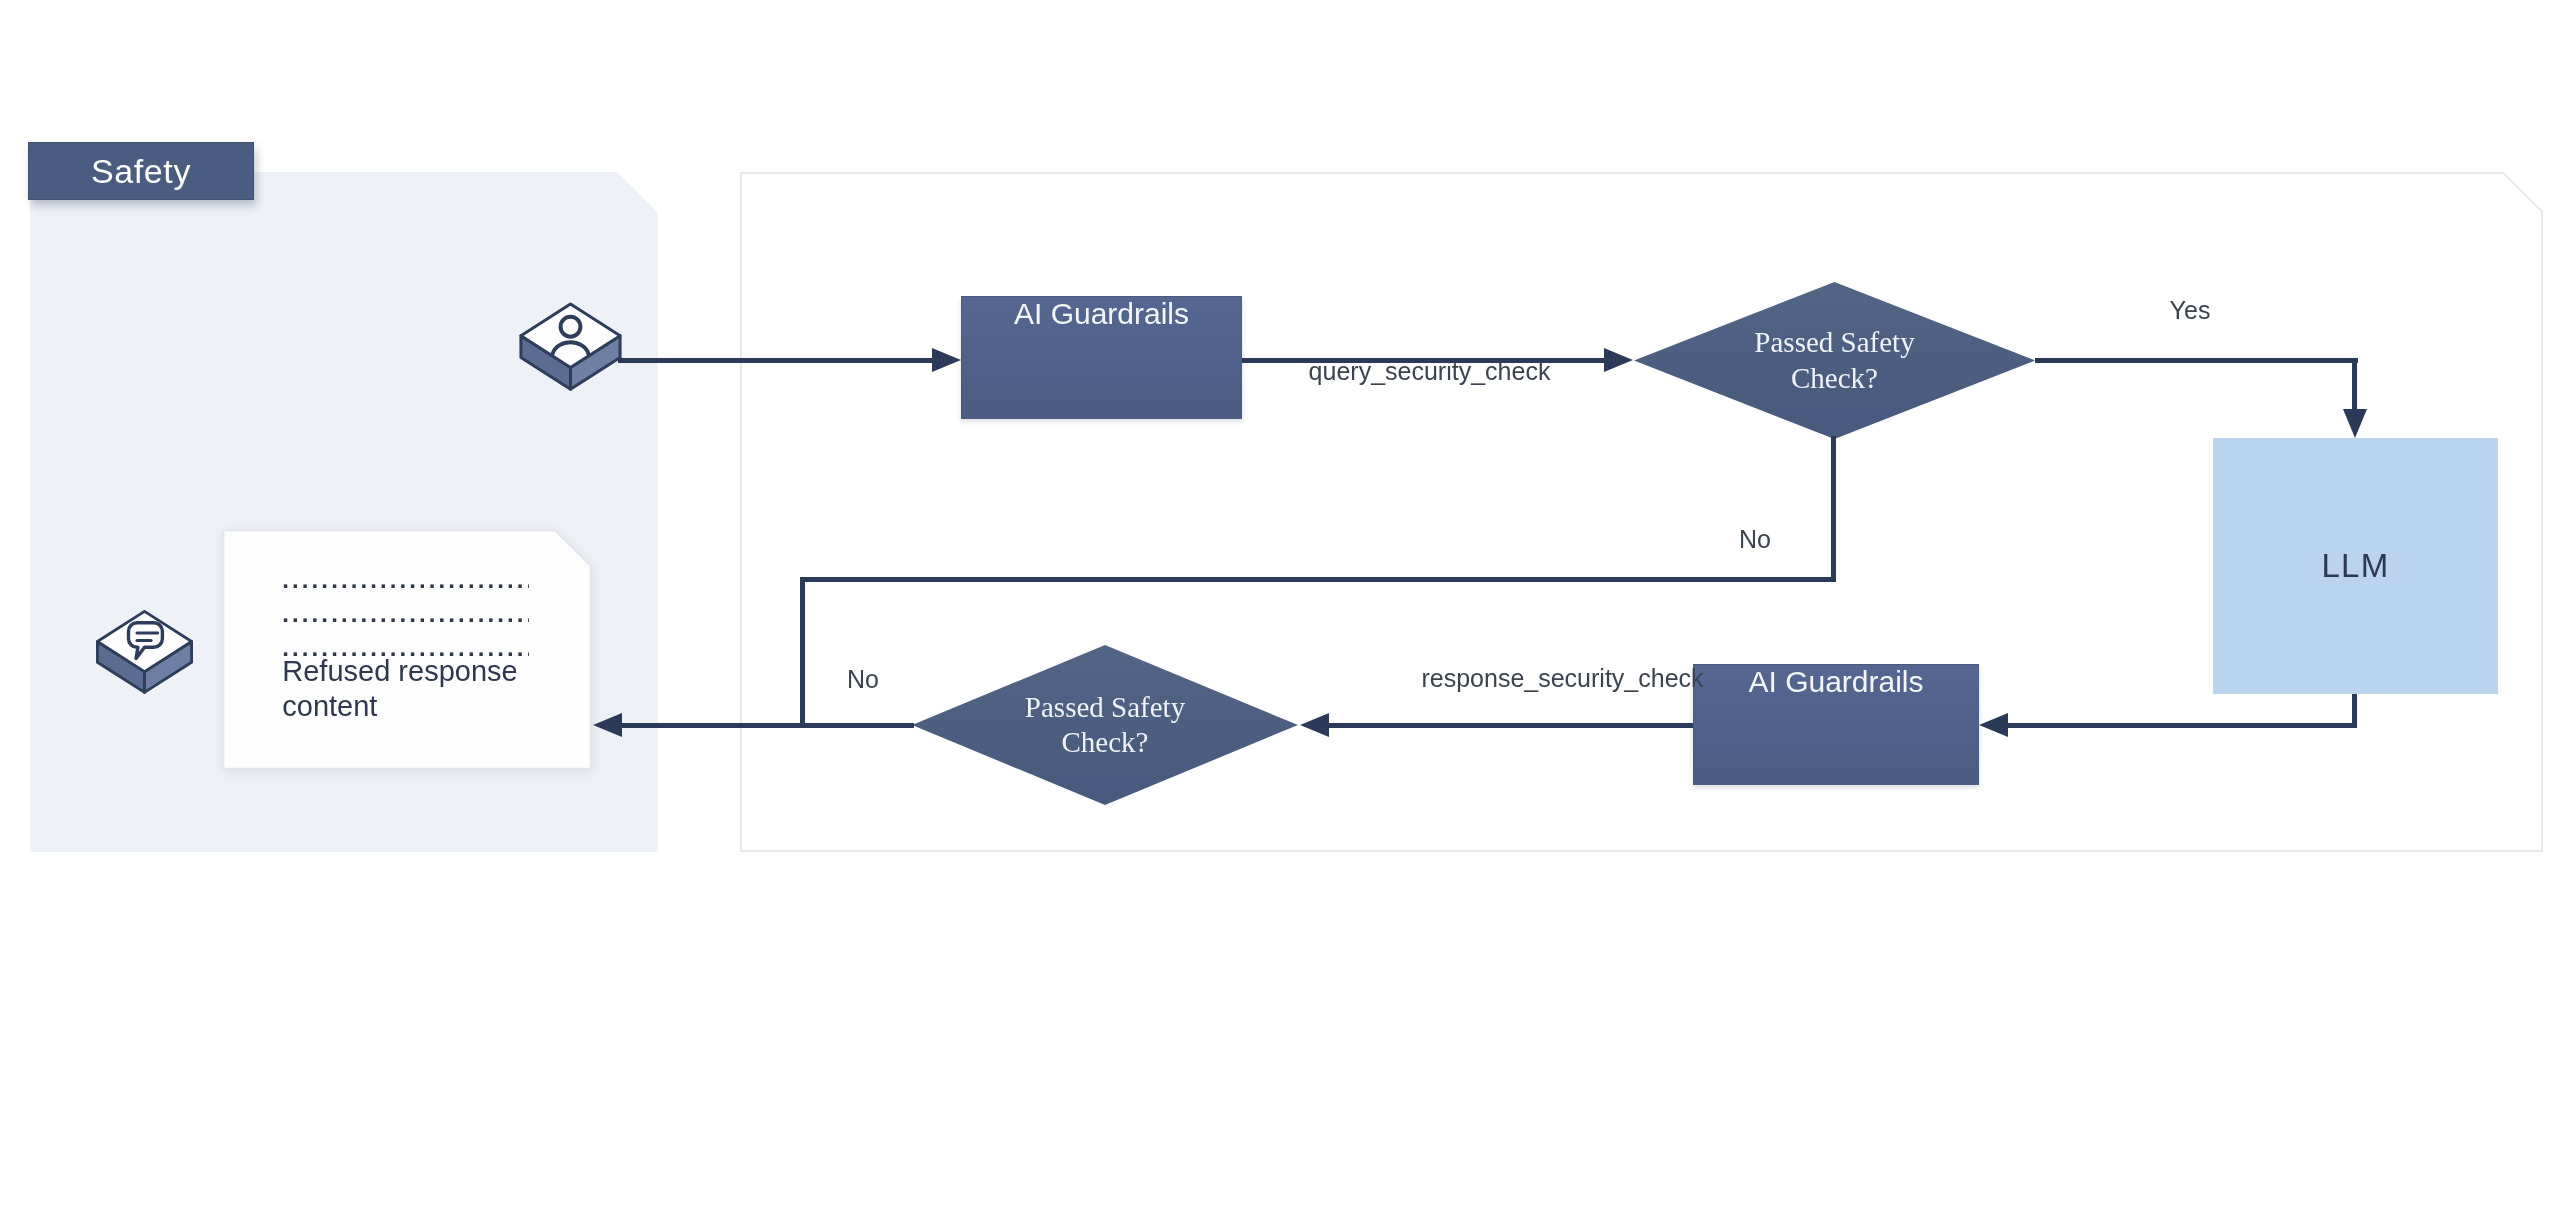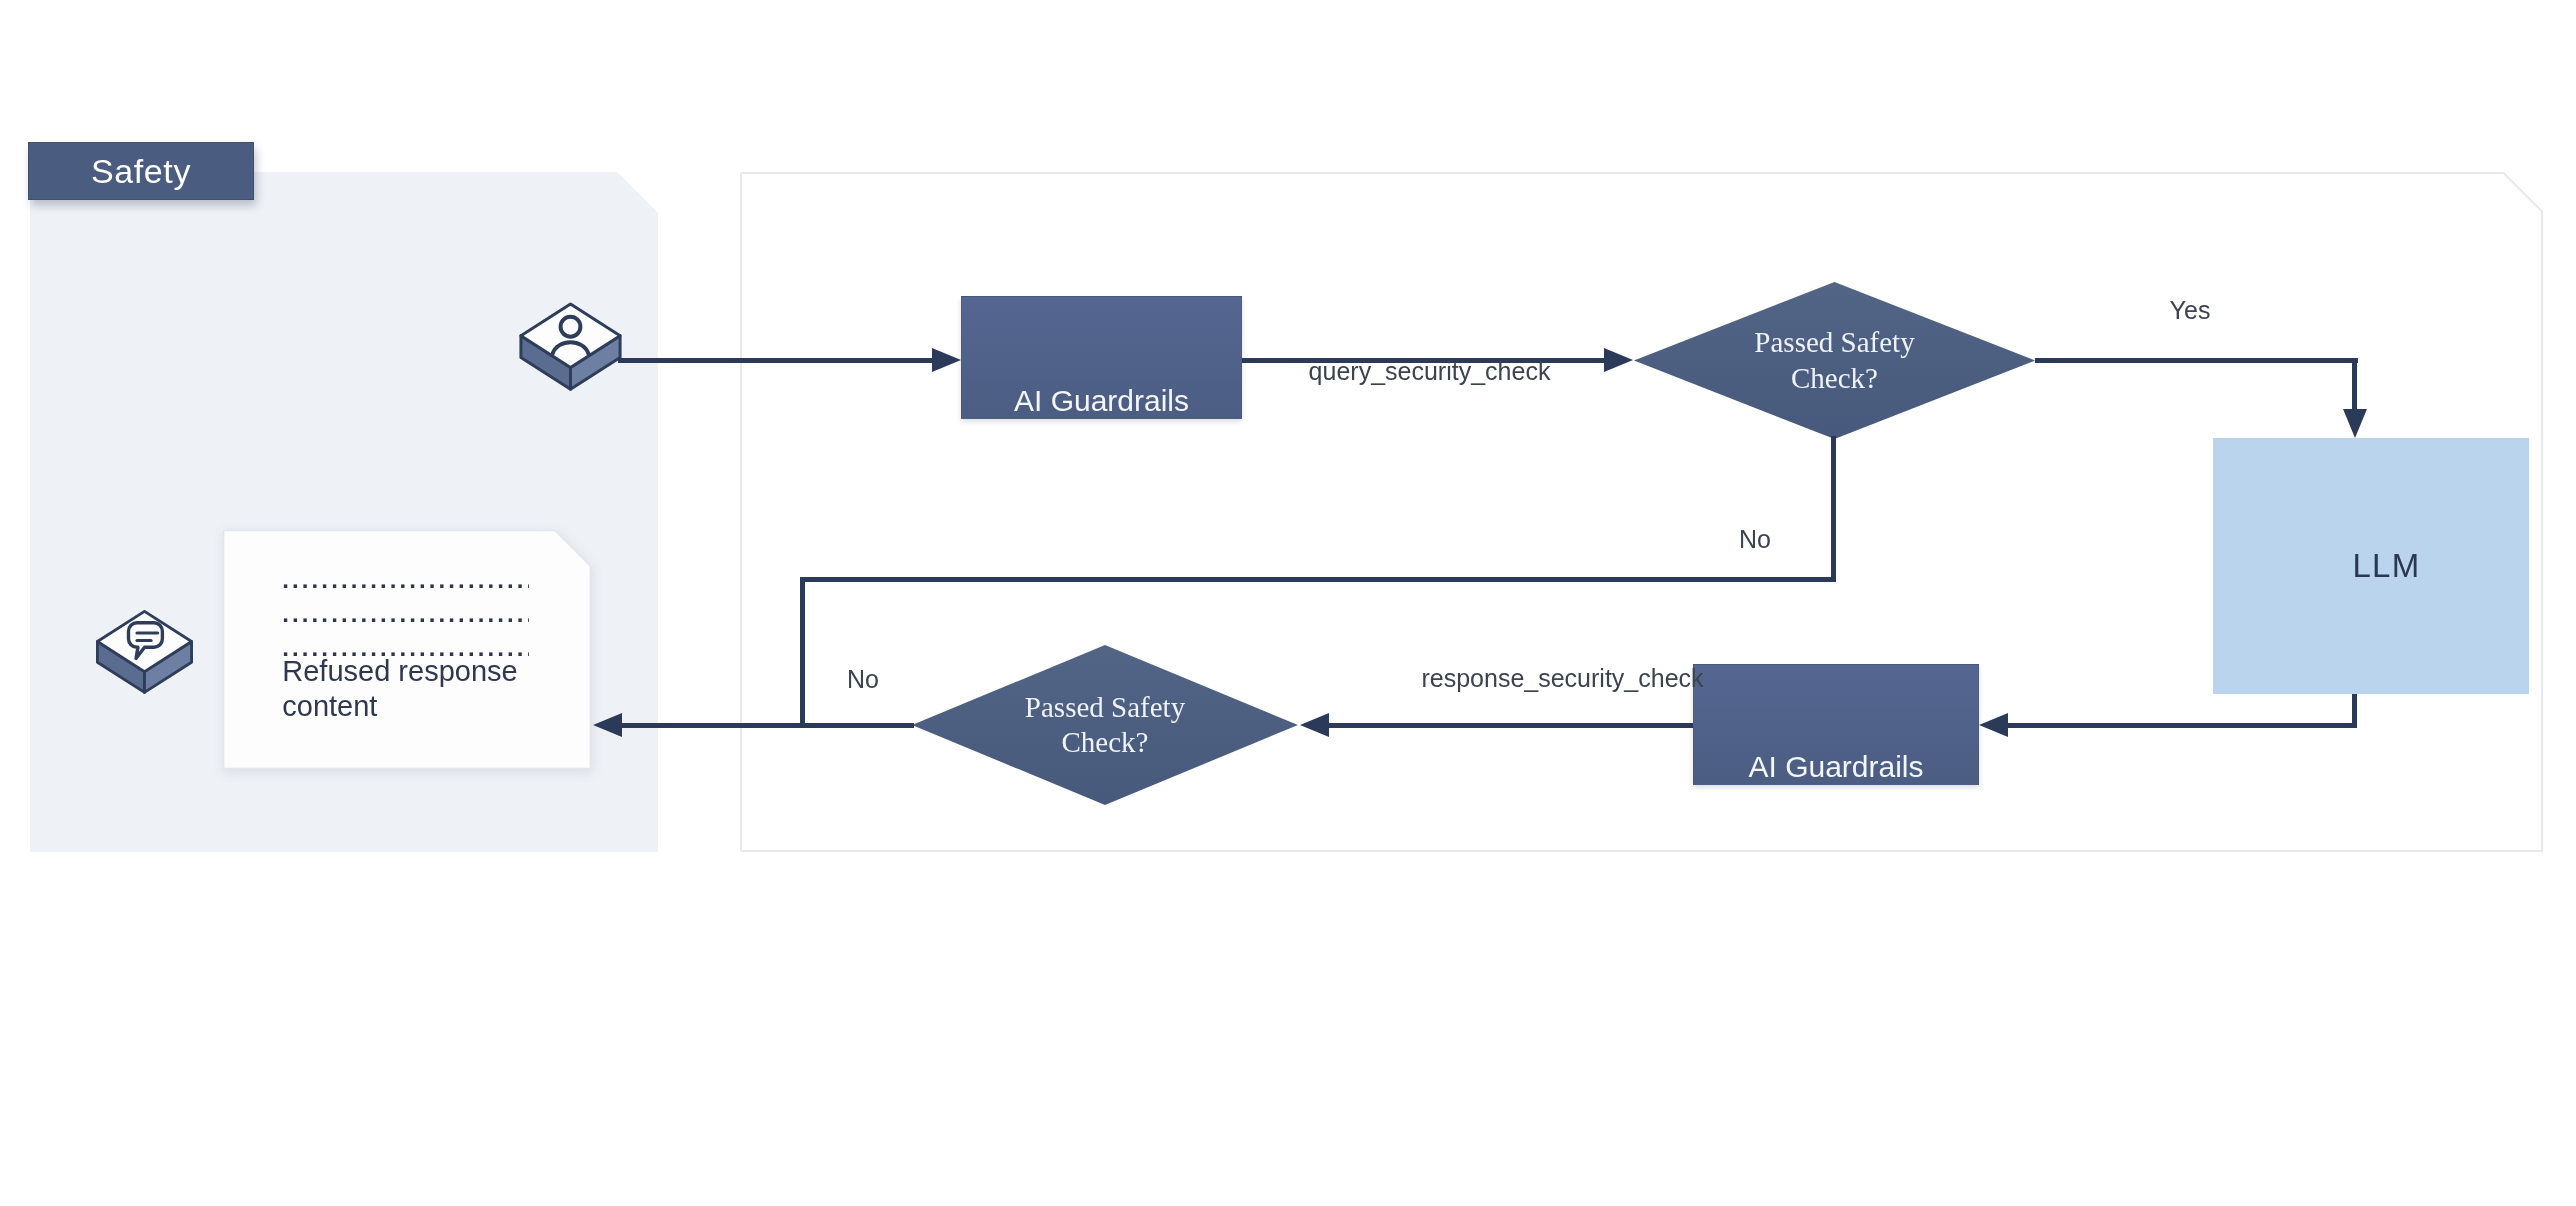--- a/index.html
+++ b/index.html
@@ -51,38 +51,38 @@
     line-height:19px;
   }
   .refused-text{
     position:absolute;left:58px;top:123px;width:270px;
     color:#2f3850;font-size:29px;line-height:1.2;
   }
   
   .proc-box{
     position:absolute;background:linear-gradient(180deg,#556791,#4b5d82);
     border:1.3px solid #41527357;box-sizing:border-box;
-    display:flex;align-items:flex-end;justify-content:center;
+    display:flex;align-items:flex-start;justify-content:center;
     color:#f3f6fb;font-size:30px;
     box-shadow:0 2.5px 5px rgba(50,60,90,0.18);
   }
   .guardrails-1{left:961px;top:296px;width:281px;height:123px;}
   .guardrails-2{left:1693px;top:664px;width:286px;height:121px;}
   .diamond{
     position:absolute;background:linear-gradient(180deg,#536585,#47597c);
     clip-path:polygon(50% 0,100% 50%,50% 100%,0 50%);
     display:flex;align-items:center;justify-content:center;
   }
   .diamond-1{left:1634px;top:282px;width:401px;height:157px;}
   .diamond-2{left:912px;top:645px;width:386px;height:160px;}
   .diamond span{display:block;width:220px;text-align:center;color:#eef2f9;font-size:29px;line-height:1.22;font-family:Liberation Serif, serif;}
   .llm-box{
     position:absolute;left:2213px;top:438px;width:285px;height:256px;
     background:#b9d4ec;display:flex;align-items:center;justify-content:center;
-    color:#2c3850;font-size:33px;letter-spacing:1.3px;padding-left:31px;
+    color:#2c3850;font-size:33px;letter-spacing:1.3px;
   }
   
   .h-line,.v-line{position:absolute;background:#2b3a58;}
   .h-line{height:5px;}
   .v-line{width:5px;}
   .arr{position:absolute;width:0;height:0;}
   .arr-right{border-top:12px solid transparent;border-bottom:12px solid transparent;border-left:29px solid #2b3a58;}
   .arr-left{border-top:12px solid transparent;border-bottom:12px solid transparent;border-right:29px solid #2b3a58;}
   .arr-down{border-left:12px solid transparent;border-right:12px solid transparent;border-top:29px solid #2b3a58;}
   

